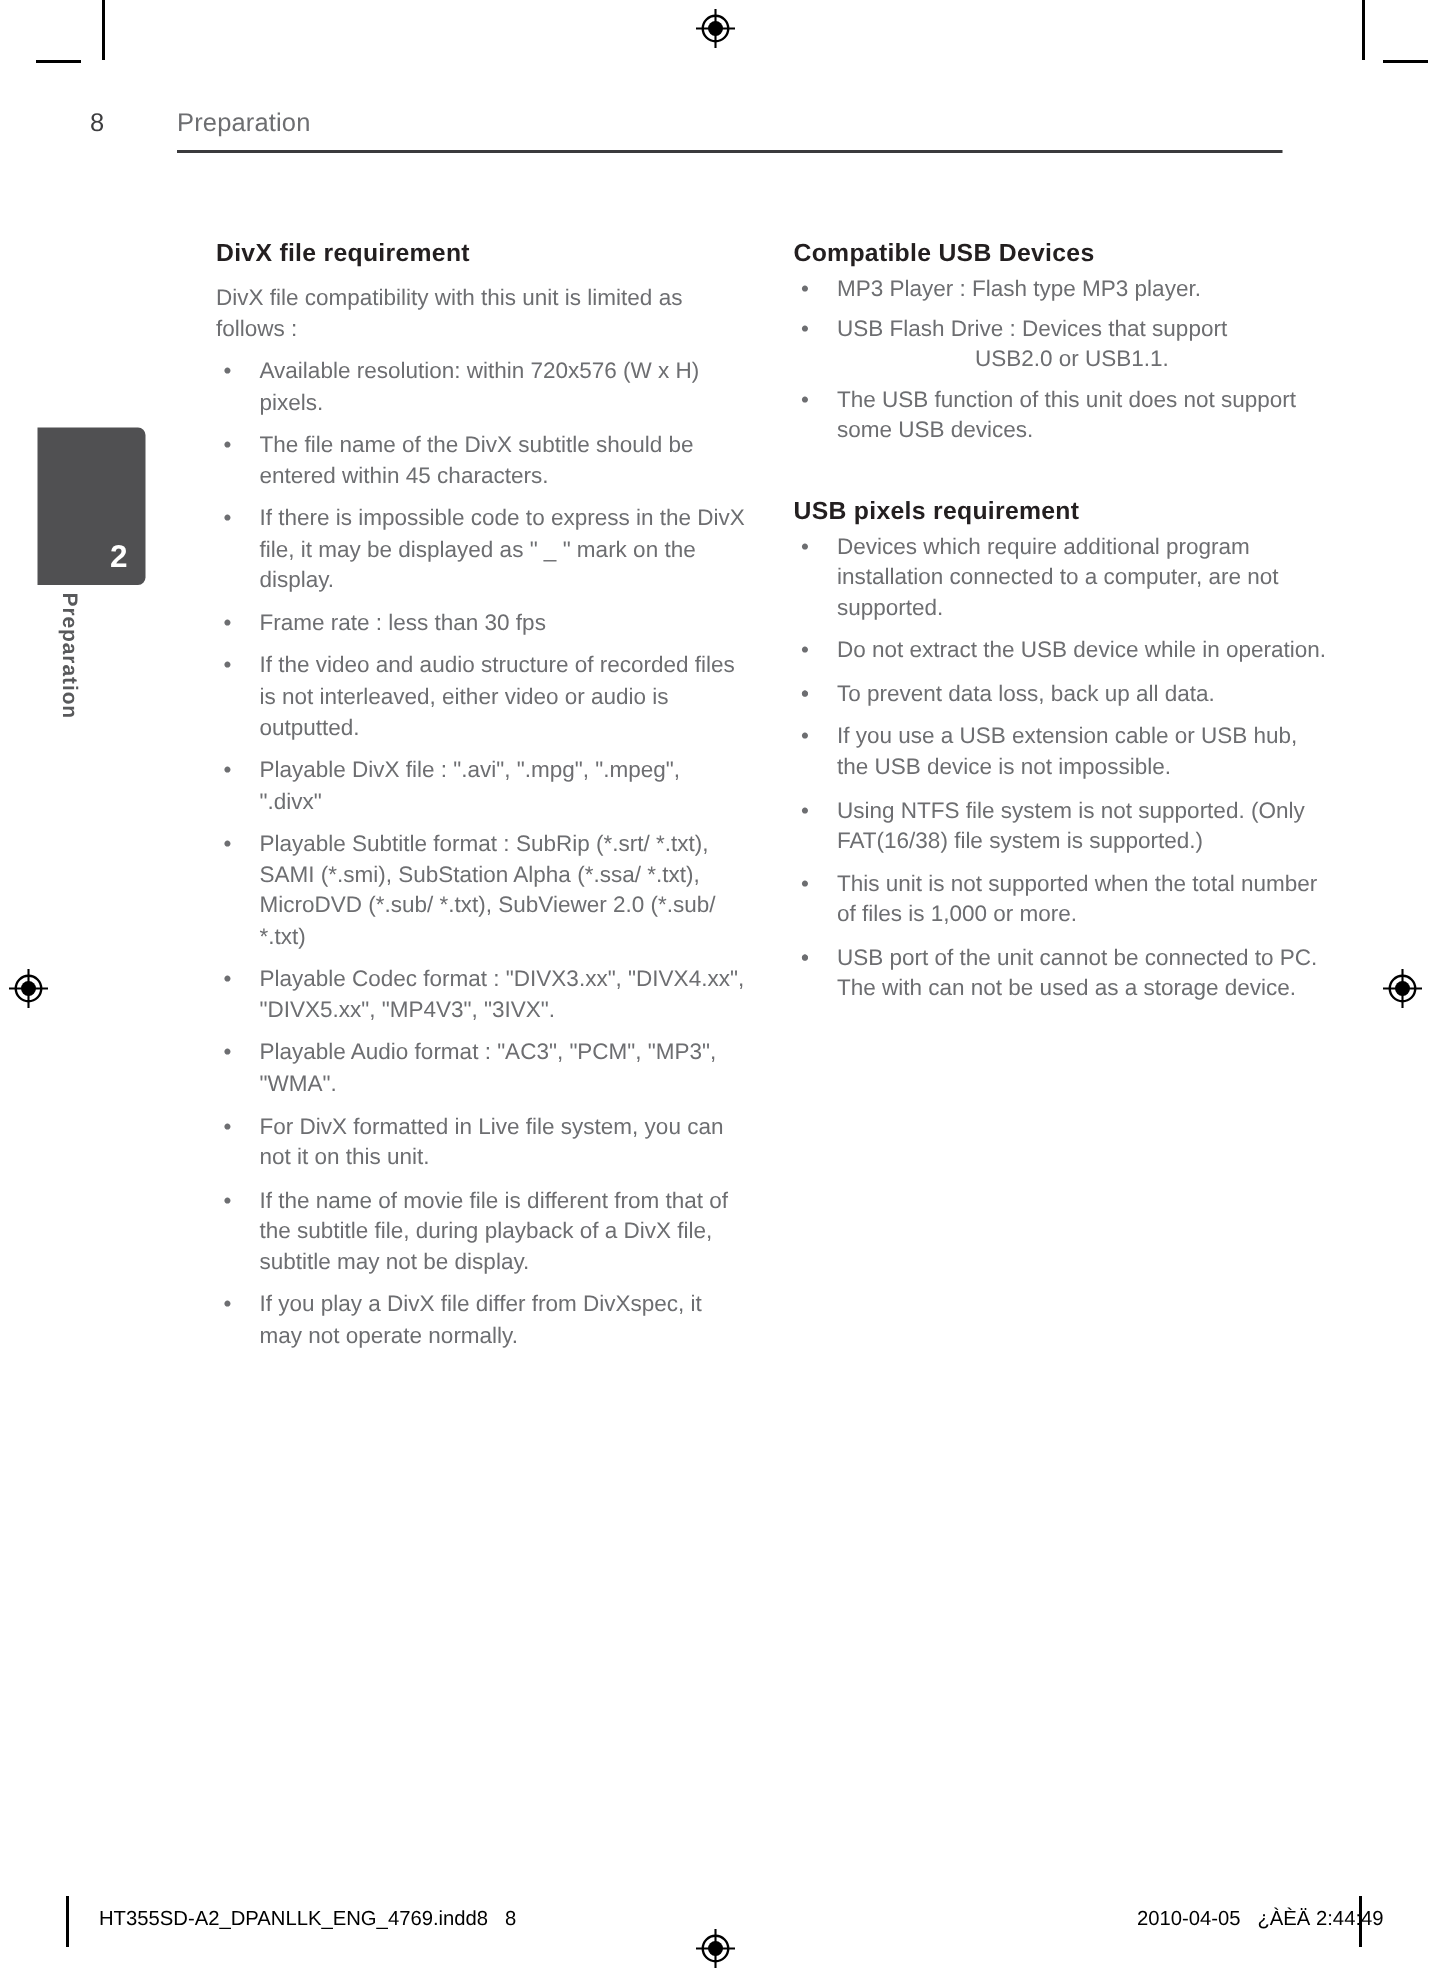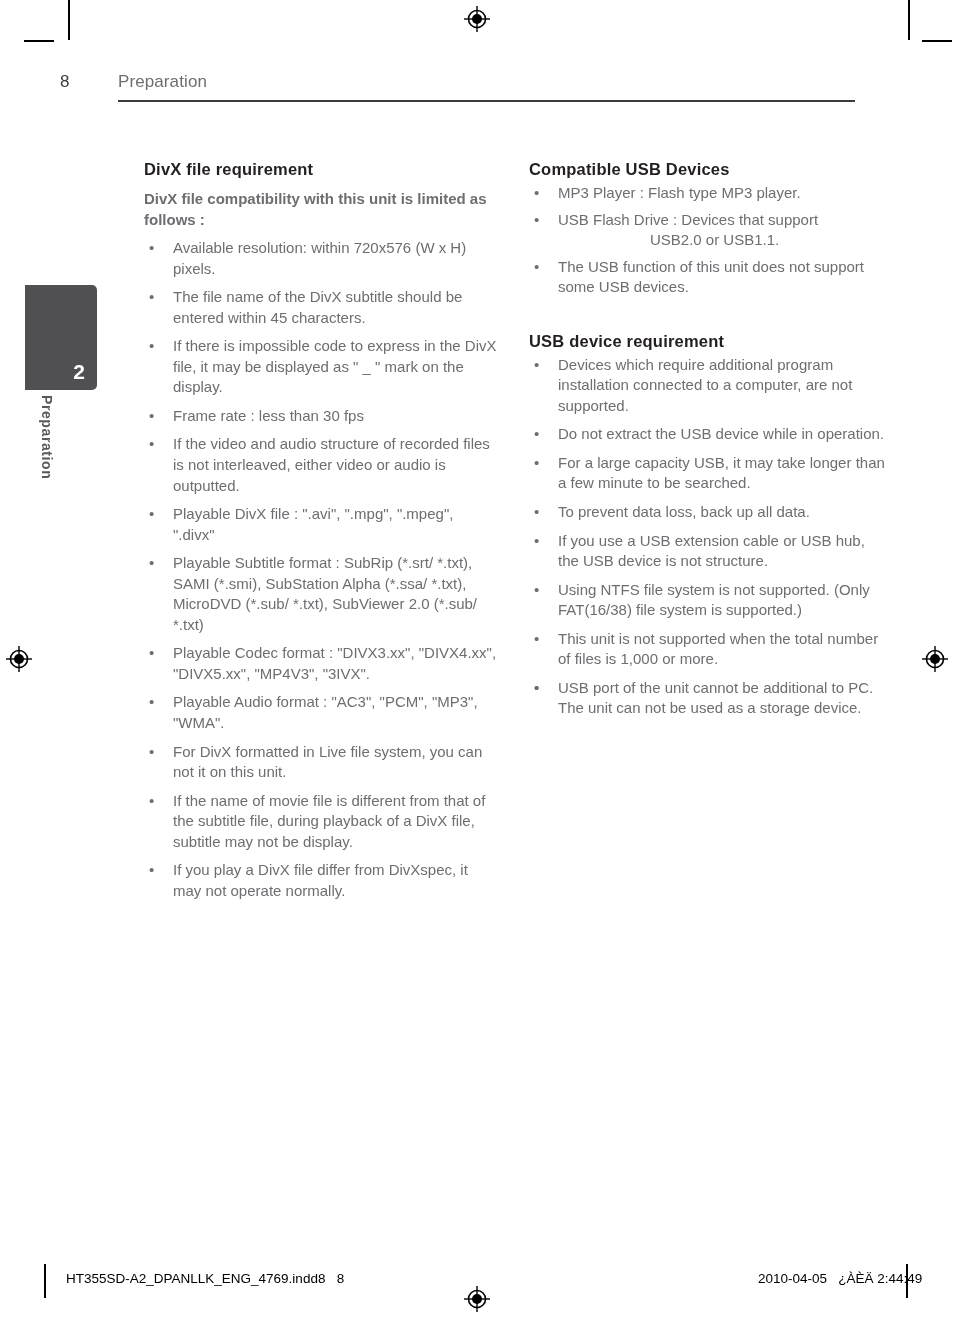--- a/index.html
+++ b/index.html
@@ -115,21 +115,20 @@
     color: #231f20;
     letter-spacing: 0.2px;
   }
   h2.sec-title.tight { margin-bottom: 4px; }
 
   p.body-text {
     margin: 0 0 8px 0;
     font-size: 15px;
     line-height: 1.37;
     color: #6d6e71;
-    font-weight: bold;
   }
 
   ul.bullets {
     margin: 0;
     padding: 0;
     list-style: none;
   }
   ul.bullets li {
     position: relative;
     padding-left: 29px;
@@ -250,31 +249,31 @@
   <div class="col col-right">
     <h2 class="sec-title tight">Compatible USB Devices</h2>
     <ul class="bullets tight">
       <li><span class="bullet-dot">•</span><span>MP3 Player : Flash type MP3 player.</span></li>
       <li><span class="bullet-dot">•</span><span>USB Flash Drive : Devices that support</span><span class="indent-line">USB2.0 or USB1.1.</span></li>
       <li><span class="bullet-dot">•</span><span>The USB function of this unit does not support some USB devices.</span></li>
     </ul>
 
     <div class="sec-gap"></div>
 
-    <h2 class="sec-title tight">USB device requirement</h2>
+    <h2 class="sec-title tight">USB pixels requirement</h2>
     <ul class="bullets">
       <li><span class="bullet-dot">•</span><span>Devices which require additional program installation connected to a computer, are not supported.</span></li>
       <li><span class="bullet-dot">•</span><span>Do not extract the USB device while in operation.</span></li>
-      <li><span class="bullet-dot">•</span><span>For a large capacity USB, it may take longer than a few minute to be searched.</span></li>
+      <li><span class="bullet-dot">•</span></li>
       <li><span class="bullet-dot">•</span><span>To prevent data loss, back up all data.</span></li>
-      <li><span class="bullet-dot">•</span><span>If you use a USB extension cable or USB hub, the USB device is not structure.</span></li>
+      <li><span class="bullet-dot">•</span><span>If you use a USB extension cable or USB hub, the USB device is not impossible.</span></li>
       <li><span class="bullet-dot">•</span><span>Using NTFS file system is not supported. (Only FAT(16/38) file system is supported.)</span></li>
       <li><span class="bullet-dot">•</span><span>This unit is not supported when the total number of files is 1,000 or more.</span></li>
       <li><span class="bullet-dot">•</span></li>
-      <li><span class="bullet-dot">•</span><span>USB port of the unit cannot be additional to PC. The unit can not be used as a storage device.</span></li>
+      <li><span class="bullet-dot">•</span><span>USB port of the unit cannot be connected to PC. The with can not be used as a storage device.</span></li>
     </ul>
   </div>
 
   <div class="footer">
     <div class="vrule left"></div>
     <div class="vrule right"></div>
     <span class="ftext left">HT355SD-A2_DPANLLK_ENG_4769.indd8   8</span>
     <span class="ftext right">2010-04-05   ¿ÀÈÄ 2:44:49</span>
   </div>
 

